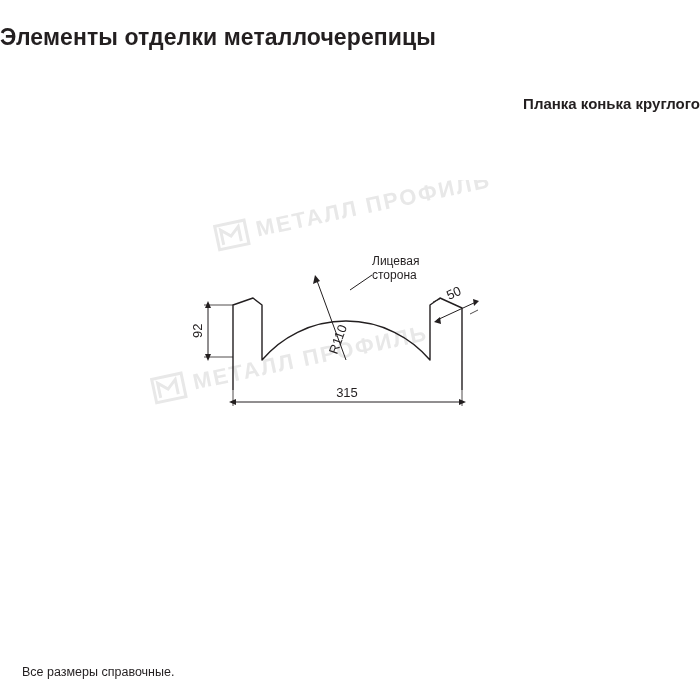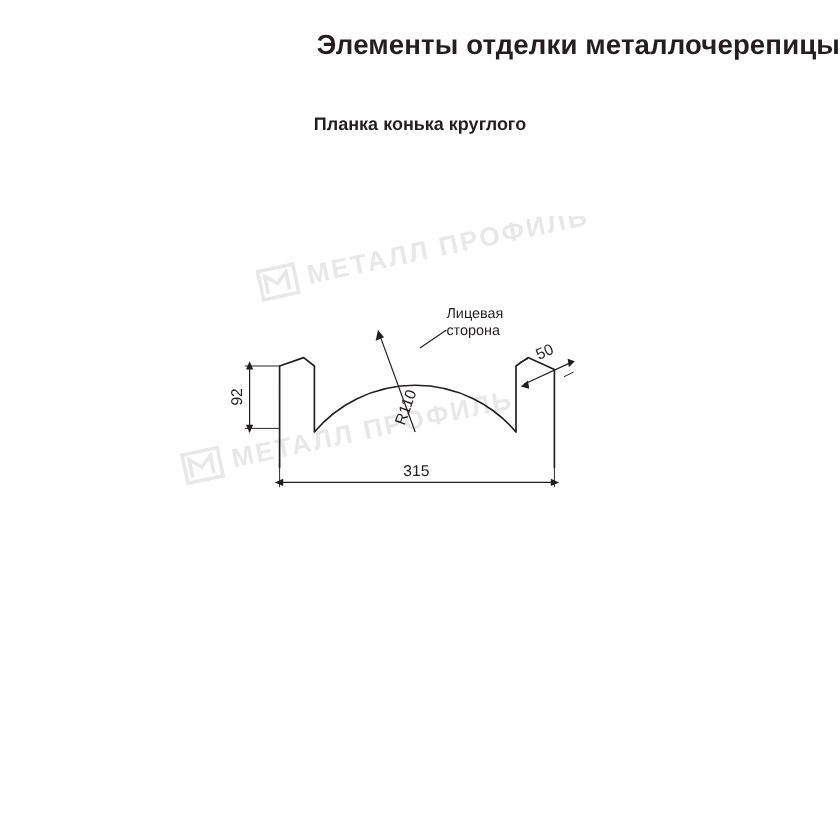--- a/index.html
+++ b/index.html
@@ -18,31 +18,31 @@
   .page {
     position: relative;
     width: 700px;
     height: 700px;
   }
   .title {
     position: absolute;
     top: 24px;
     left: 0;
     width: 700px;
-    text-align: right;
+    text-align: left;
     font-size: 23px;
     font-weight: bold;
     letter-spacing: 0.1px;
   }
   .subtitle {
     position: absolute;
     top: 92px;
     left: 0;
     width: 700px;
-    text-align: center;
+    text-align: right;
     font-size: 15px;
     font-weight: bold;
     line-height: 23px;
   }
   .subtitle .code {
     display: block;
   }
   .drawing {
     position: absolute;
     top: 180px;
@@ -152,15 +152,16 @@
         <path d="M459,219 L466,222 L459,225" fill="#231f20" stroke="none"></path>
         <line x1="233" y1="210" x2="233" y2="226" stroke-width="0.8"></line>
         <line x1="462" y1="210" x2="462" y2="226" stroke-width="0.8"></line>
       </g>
       <text class="dim-text" x="347" y="217" text-anchor="middle">315</text>
 
     </svg>
   </div>
 
   <div class="footnotes">
+    <div>Все размеры справочные.</div>
   </div>
 
 </div>
 
 </body></html>

